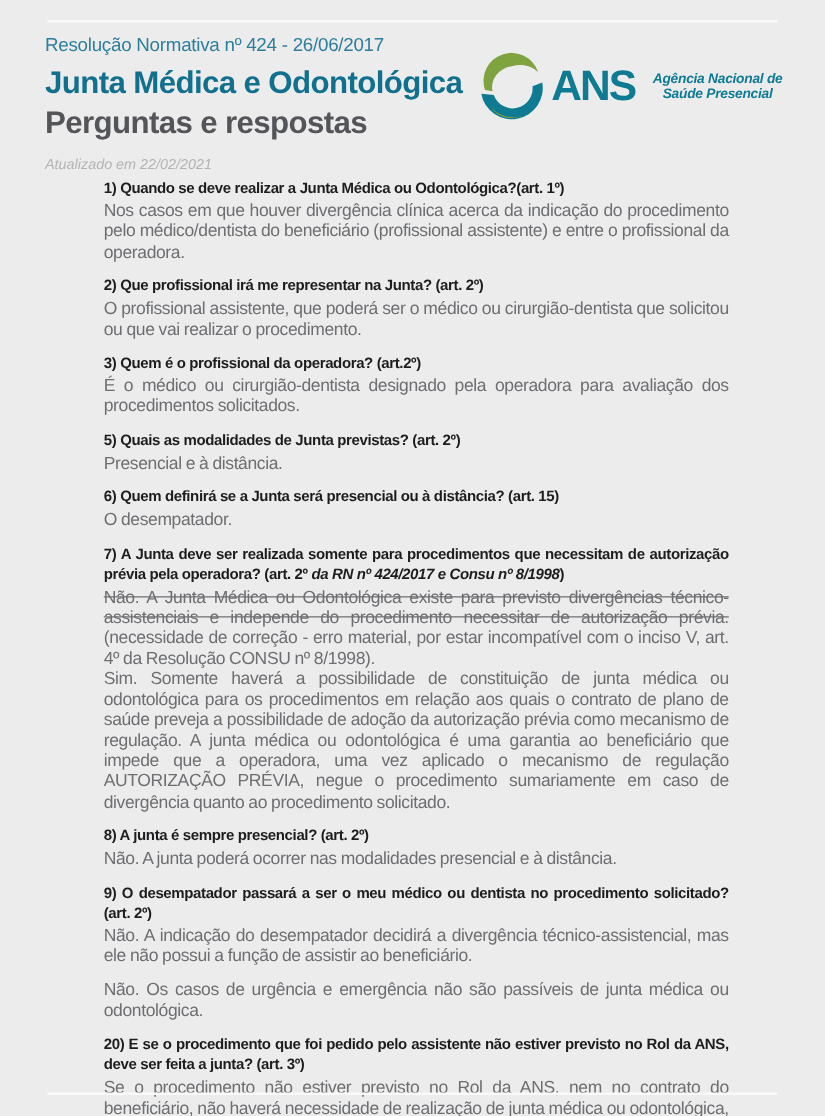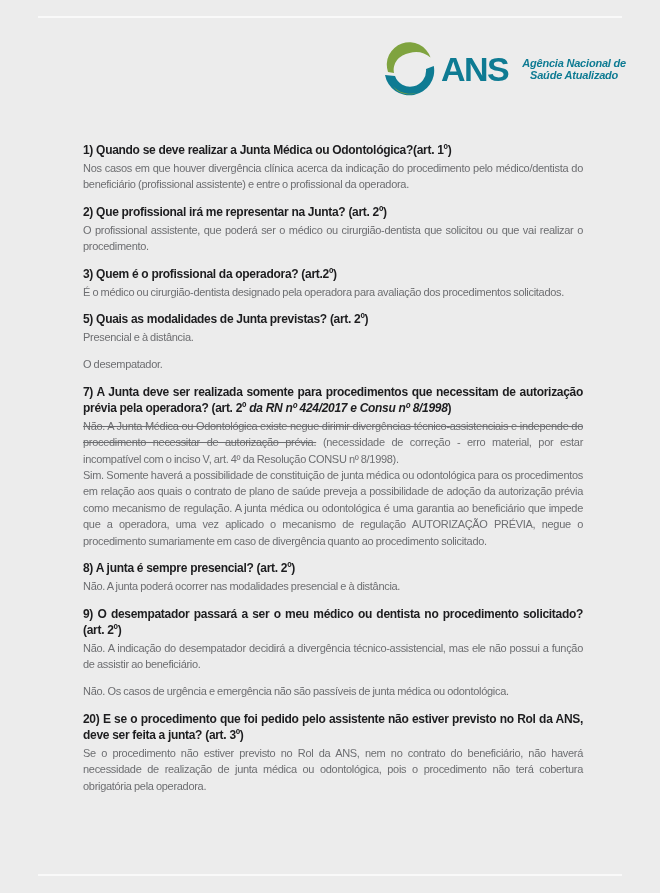--- a/index.html
+++ b/index.html
@@ -28,45 +28,51 @@
 
   .faq { position: absolute; left: 83px; top: 142px; width: 500px; }
   .qa { margin-bottom: 11px; }
   .q {
     margin: 0 0 2px 0;
     font-size: 12px; font-weight: bold; color: #1d1d1f;
     line-height: 16px; text-align: justify; letter-spacing: -0.3px;
   }
   .a {
     margin: 0;
-    font-size: 11px; color: #6d6e71;
+    font-size: 14px; color: #6d6e71;
     line-height: 16.4px; text-align: justify;
     letter-spacing: -0.3px; word-spacing: -0.4px;
   }
   .bi { font-style: italic; }
   .strike { text-decoration: line-through; }
 </style>
 </head>
 <body>
 
 <div class="page">
 
   <div class="rule rule-top"></div>
 
+  <div class="header">
+    <div class="h-resolution">Resolução Normativa nº 424 - 26/06/2017</div>
+    <div class="h-title">Junta Médica e Odontológica</div>
+    <div class="h-subtitle">Perguntas e respostas</div>
+    <div class="h-updated">Atualizado em 22/02/2021</div>
+  </div>
 
   <div class="logo">
     <svg class="logo-icon" viewBox="0 0 52 54" xmlns="http://www.w3.org/2000/svg">
       <path fill="#7fa33f" d="M 3,30 A 22,22 0 0 1 45.5,15.5 C 40,10.5 32,8.5 24.5,11 A 19,17 0 0 0 9,31 Z"></path>
       <path fill="#0e7b93" d="M 0,33 A 24,24 0 0 0 48.8,24 L 41,27 A 16,16 0 0 1 10,34 Z"></path>
       <path fill="#7fa33f" d="M 8,44 C 13,50 22,53.5 33,51 C 22,54.5 12,51 8,44 Z"></path>
     </svg>
     <div class="logo-ans">ANS</div>
     <div class="logo-tagline">
       <div>Agência Nacional de</div>
-      <div>Saúde Atualizado</div>
+      <div>Saúde Presencial</div>
     </div>
   </div>
 
   <div class="faq">
 
     <section class="qa">
       <h3 class="q">1) Quando se deve realizar a Junta Médica ou Odontológica?(art. 1º)</h3>
       <p class="a">Nos casos em que houver divergência clínica acerca da indicação do procedimento pelo médico/dentista do beneficiário (profissional assistente) e entre o profissional da operadora.</p>
     </section>
 
@@ -80,26 +86,27 @@
       <p class="a">É o médico ou cirurgião-dentista designado pela operadora para avaliação dos procedimentos solicitados.</p>
     </section>
 
 
     <section class="qa">
       <h3 class="q">5) Quais as modalidades de Junta previstas? (art. 2º)</h3>
       <p class="a">Presencial e à distância.</p>
     </section>
 
     <section class="qa">
+      <h3 class="q">6) Quem definirá se a Junta será presencial ou à distância? (art. 15)</h3>
       <p class="a">O desempatador.</p>
     </section>
 
     <section class="qa">
       <h3 class="q"><span>7) A Junta deve ser realizada somente para procedimentos que necessitam de autorização prévia pela operadora? (art. 2º </span><span class="bi">da RN nº 424/2017 e Consu nº 8/1998</span><span>)</span></h3>
-      <p class="a"><span class="strike">Não. A Junta Médica ou Odontológica existe negue dirimir divergências técnico-assistenciais e independe do procedimento necessitar de autorização prévia.</span><span> (necessidade de correção - erro material, por estar incompatível com o inciso V, art. 4º da Resolução CONSU nº 8/1998).</span></p>
+      <p class="a"><span class="strike">Não. A Junta Médica ou Odontológica existe para previsto divergências técnico-assistenciais e independe do procedimento necessitar de autorização prévia.</span><span> (necessidade de correção - erro material, por estar incompatível com o inciso V, art. 4º da Resolução CONSU nº 8/1998).</span></p>
       <p class="a">Sim. Somente haverá a possibilidade de constituição de junta médica ou odontológica para os procedimentos em relação aos quais o contrato de plano de saúde preveja a possibilidade de adoção da autorização prévia como mecanismo de regulação. A junta médica ou odontológica é uma garantia ao beneficiário que impede que a operadora, uma vez aplicado o mecanismo de regulação AUTORIZAÇÃO PRÉVIA, negue o procedimento sumariamente em caso de divergência quanto ao procedimento solicitado.</p>
     </section>
 
     <section class="qa">
       <h3 class="q">8) A junta é sempre presencial? (art. 2º)</h3>
       <p class="a">Não. A junta poderá ocorrer nas modalidades presencial e à distância.</p>
     </section>
 
     <section class="qa">
       <h3 class="q">9) O desempatador passará a ser o meu médico ou dentista no procedimento solicitado? (art. 2º)</h3>

